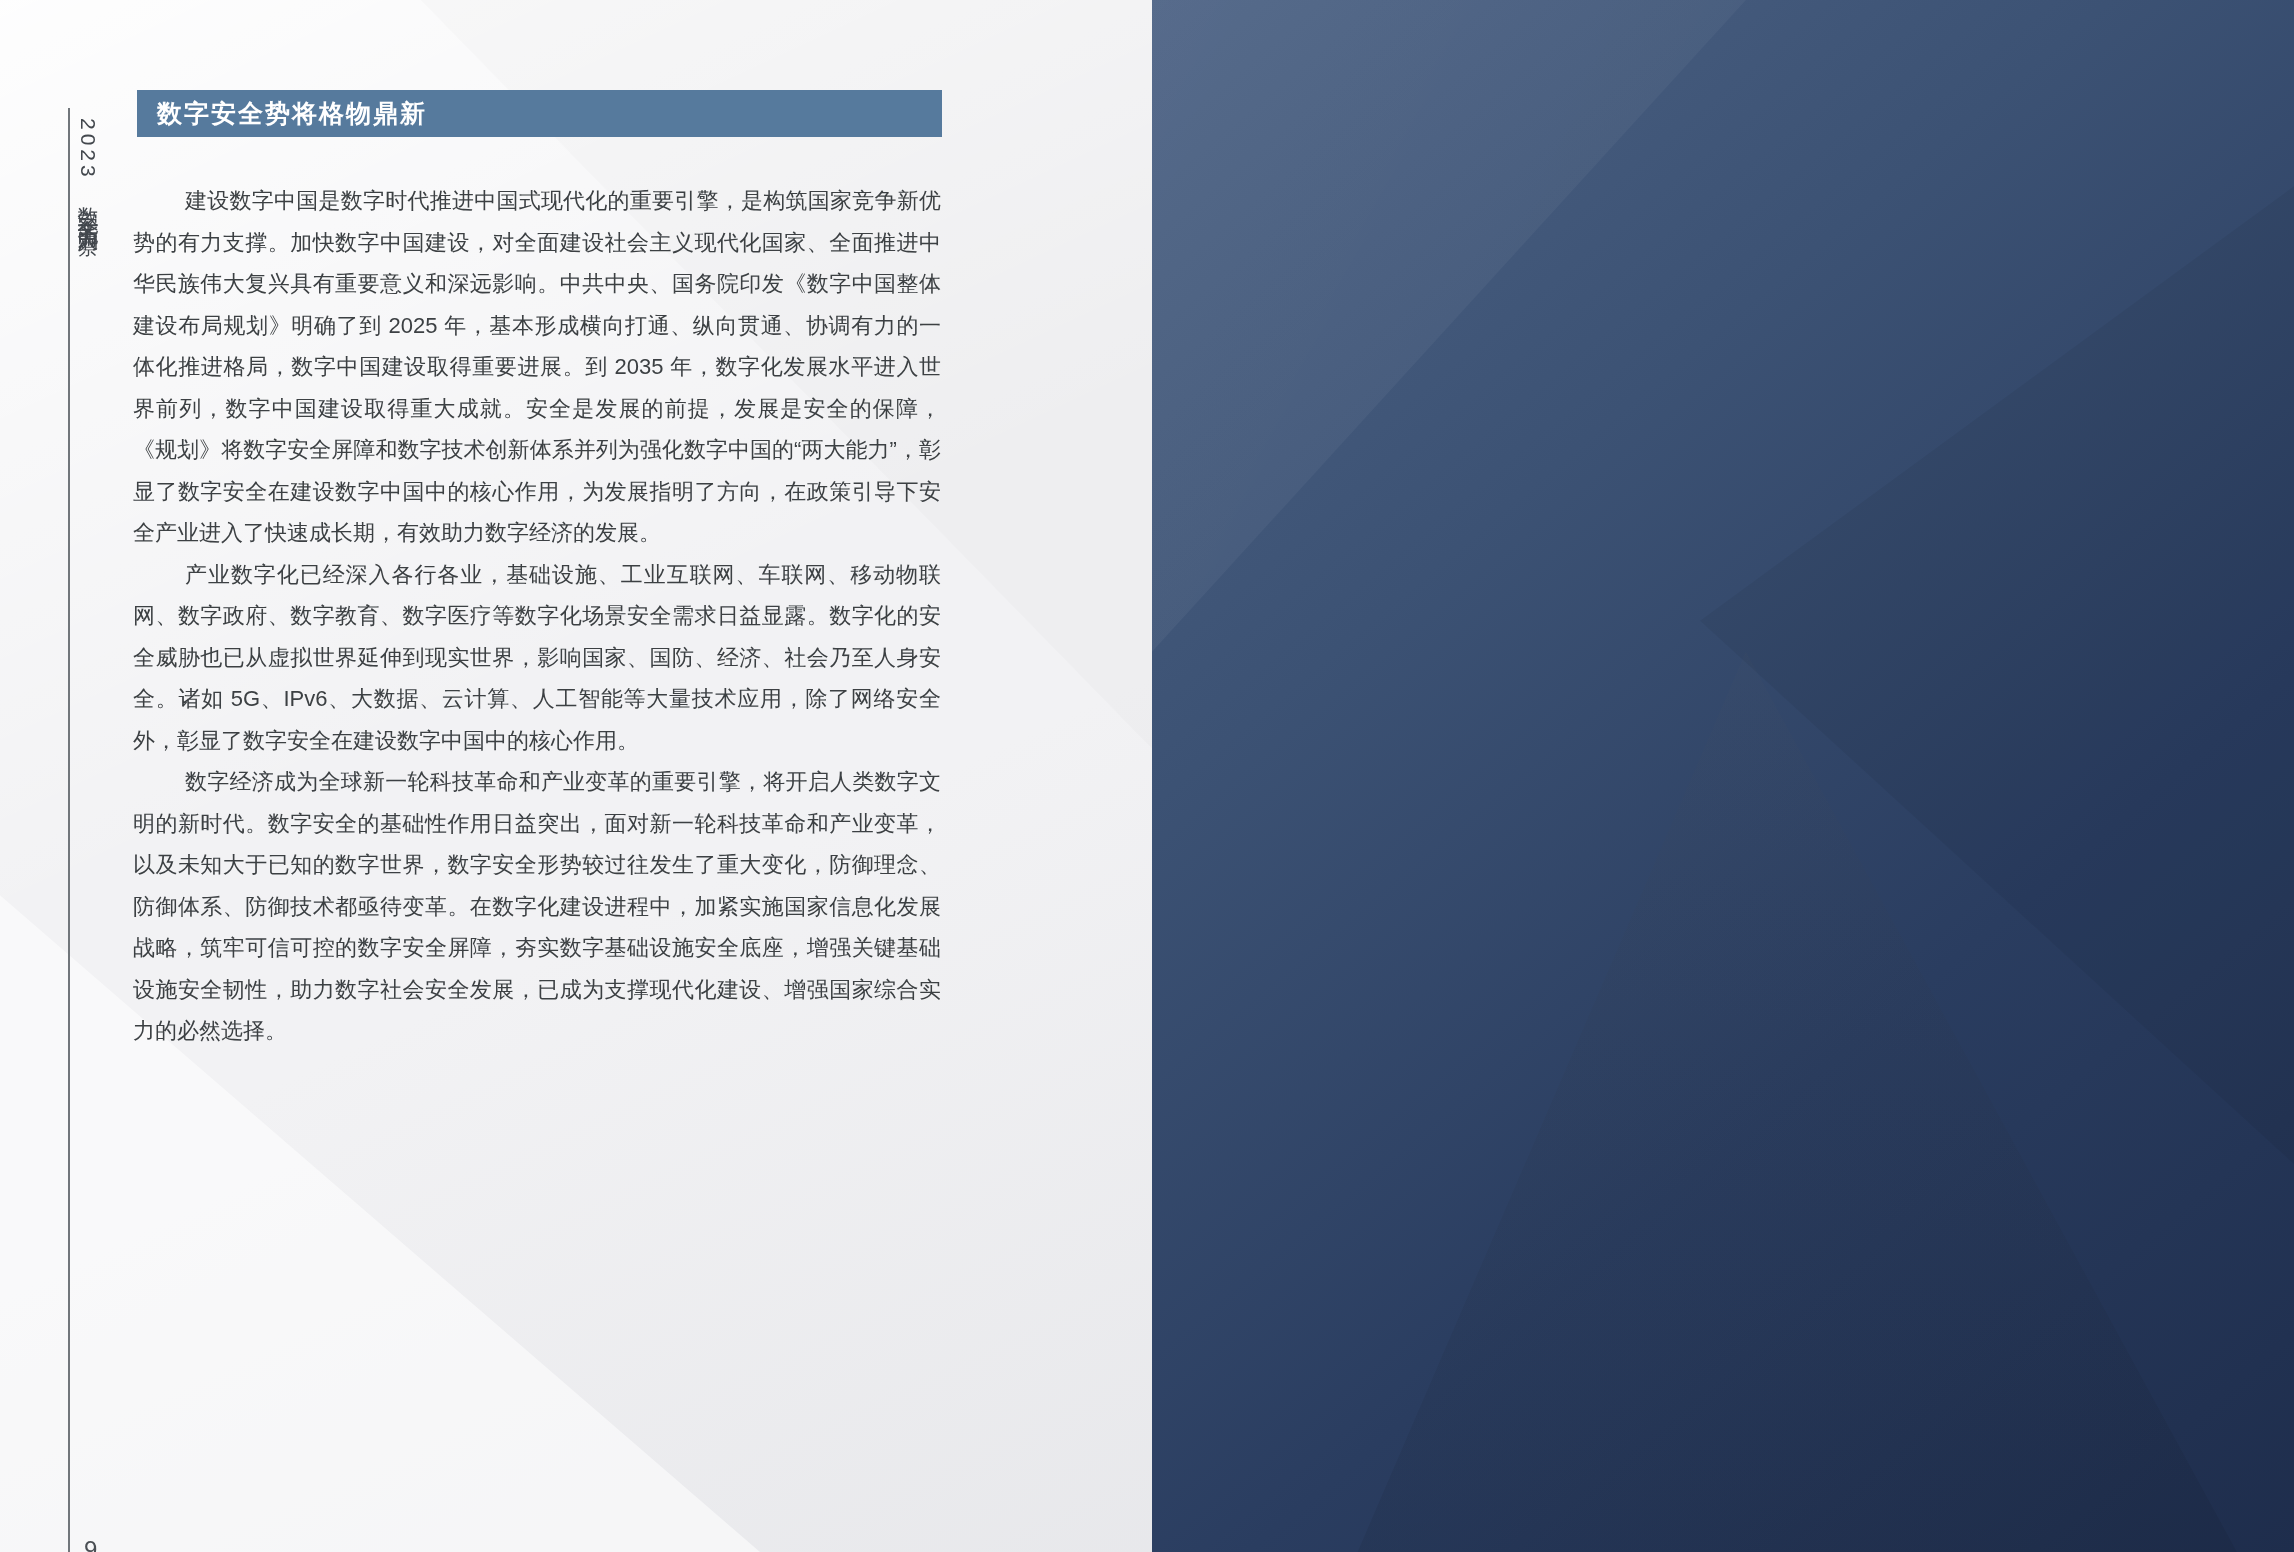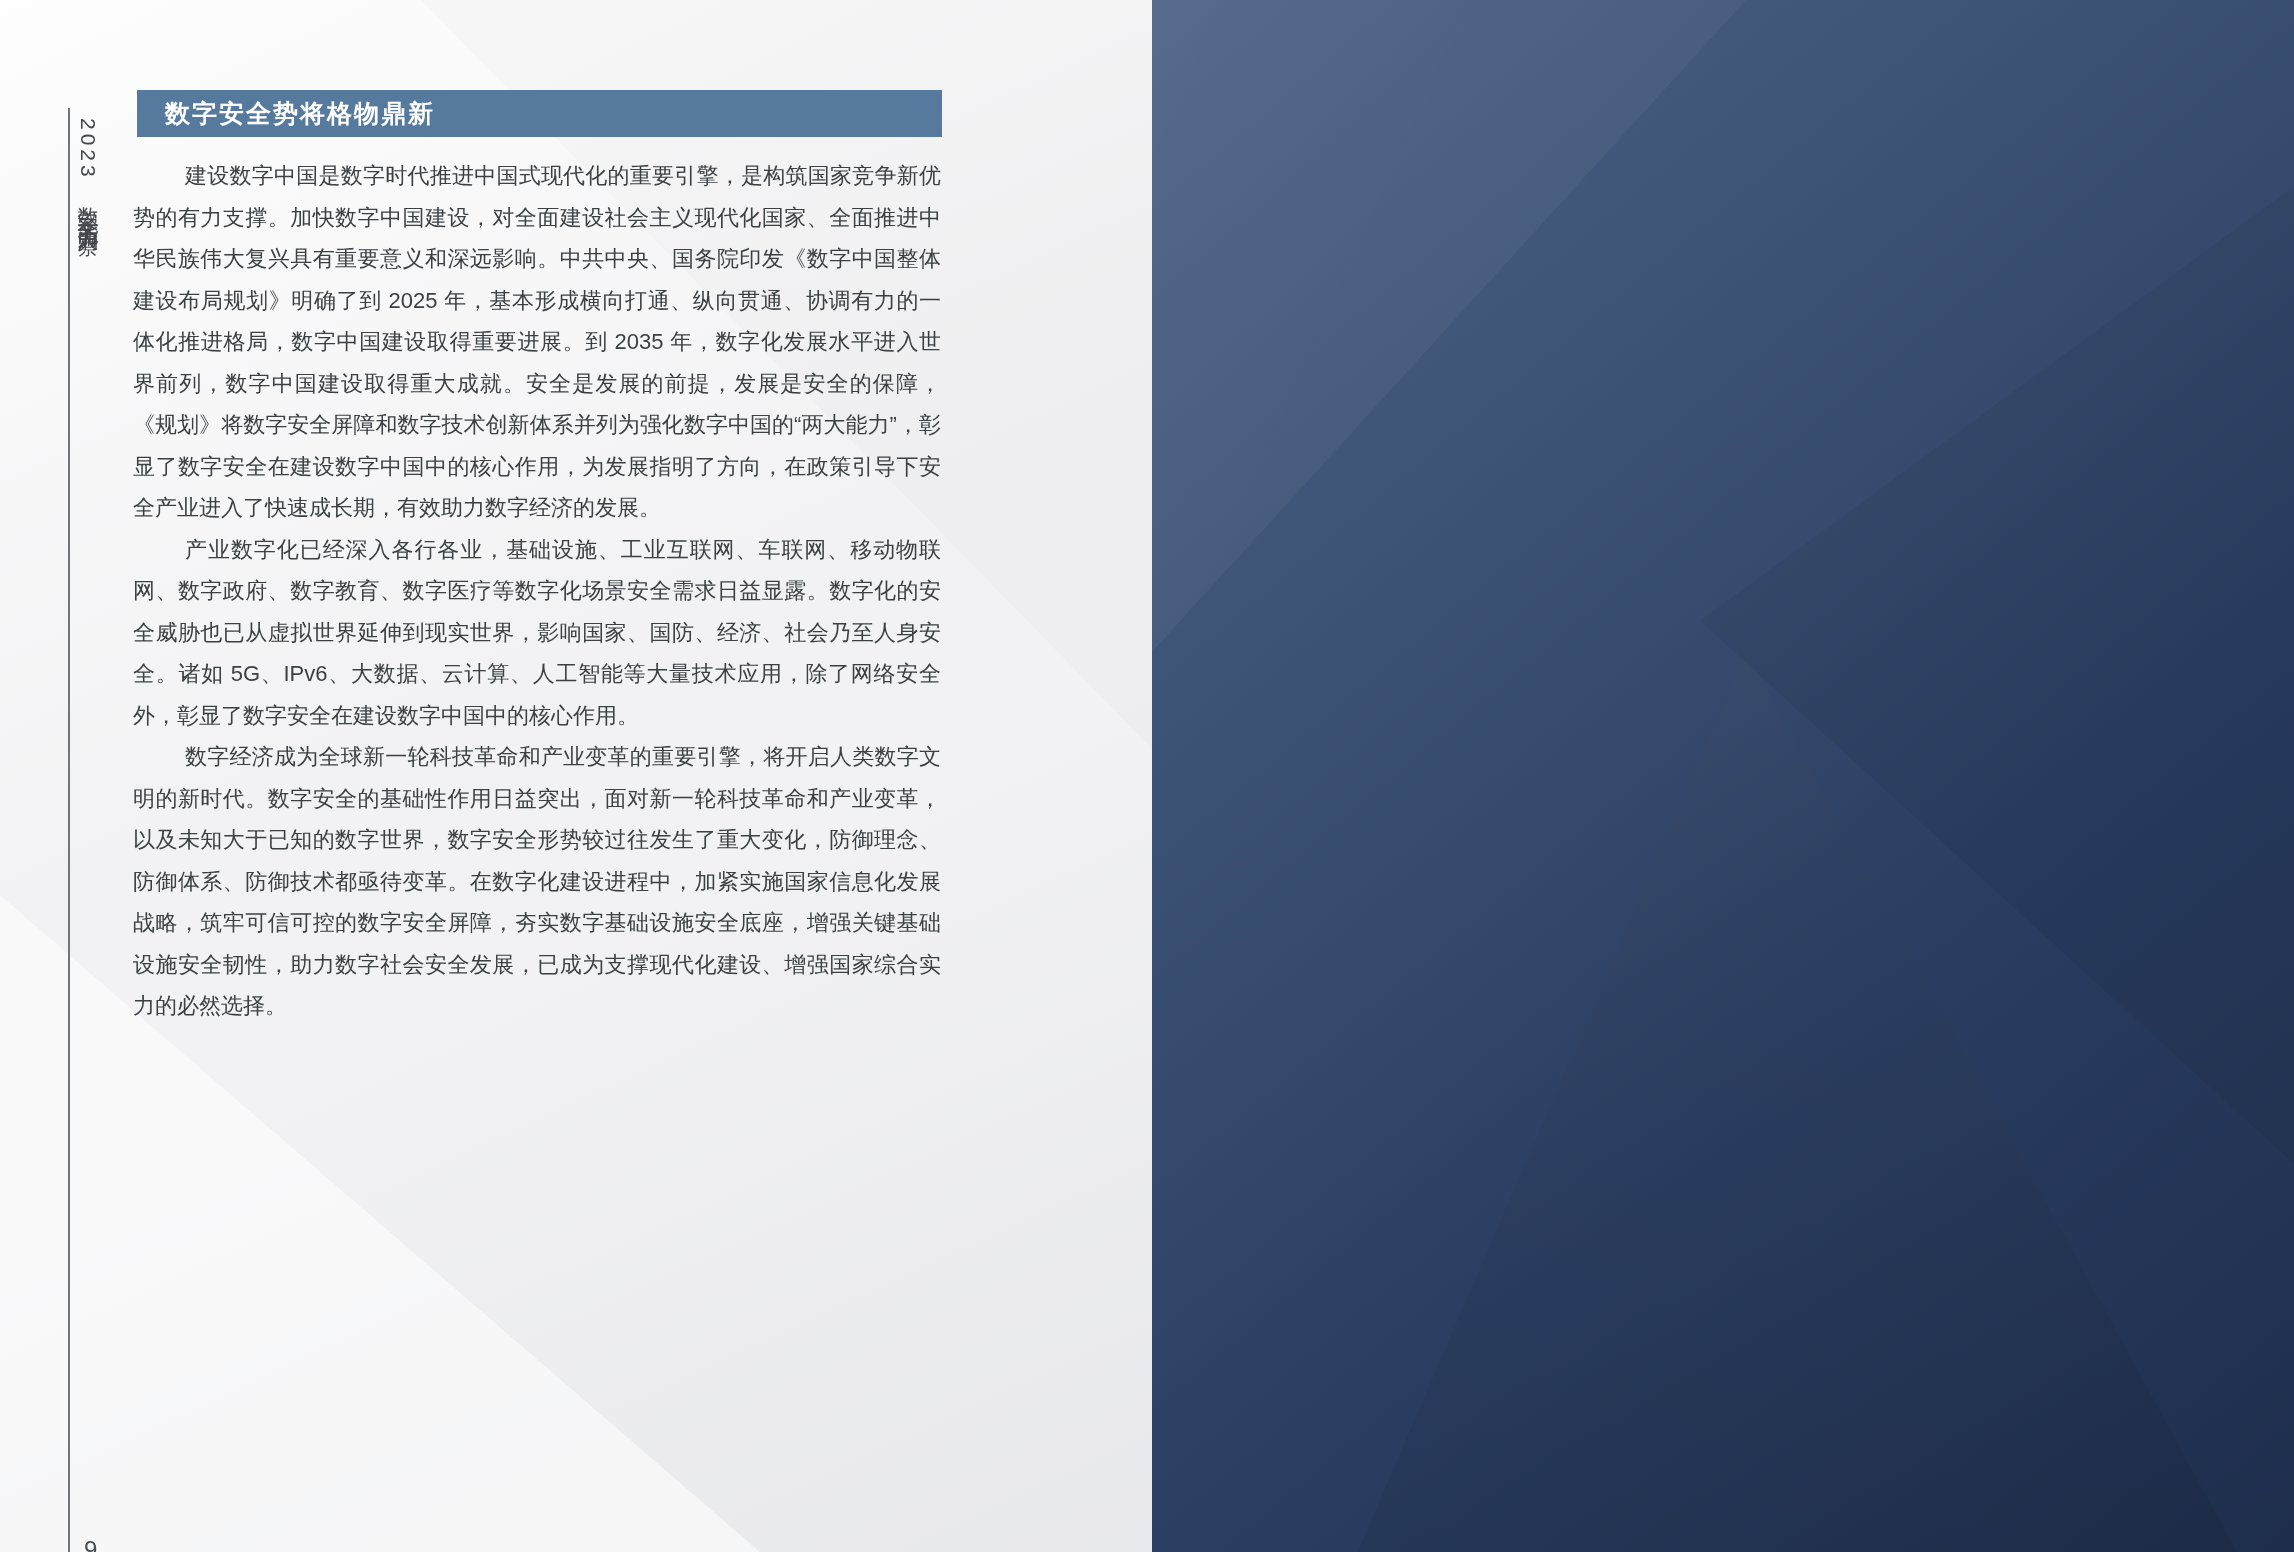--- a/index.html
+++ b/index.html
@@ -28,25 +28,25 @@
            background:var(--sidebar_rule, #71767b); }
   .vertical-label {
     position:absolute; left:74px; top:118px;
     writing-mode:vertical-rl; text-orientation:mixed;
     font-size:21px; letter-spacing:4px; color:var(--sidebar_text, #42474d);
   }
   .page-number { position:absolute; left:84px; top:1536px; font-size:24px; color:#4a4f54; }
 
   .section-bar { position:absolute; left:137px; top:90px; width:805px; height:47px;
                  background:var(--section_bar_bg, #567a9d); }
-  .section-bar span { display:block; padding-left:28px; line-height:47px;
+  .section-bar span { display:block; padding-left:20px; line-height:47px;
                       font-size:25px; font-weight:bold; letter-spacing:2px;
                       color:var(--section_bar_text, #ffffff); }
 
-  .body-text { position:absolute; left:133px; top:155px; width:808px;
+  .body-text { position:absolute; left:133px; top:180px; width:808px;
                font-size:22px; line-height:41.5px; text-align:justify;
                color:var(--body_text, #3c4043); }
   .body-text p { margin:0; text-indent:52px; }
 
   
   .page-right {
     position:absolute; left:1152px; top:0; width:1142px; height:1552px;
     background:
       linear-gradient(140deg, var(--right_page_top, #4d6385) 0%, #3c5274 32%, #2a3d60 65%, var(--right_page_bottom, #1e2d4c) 100%);
   }

